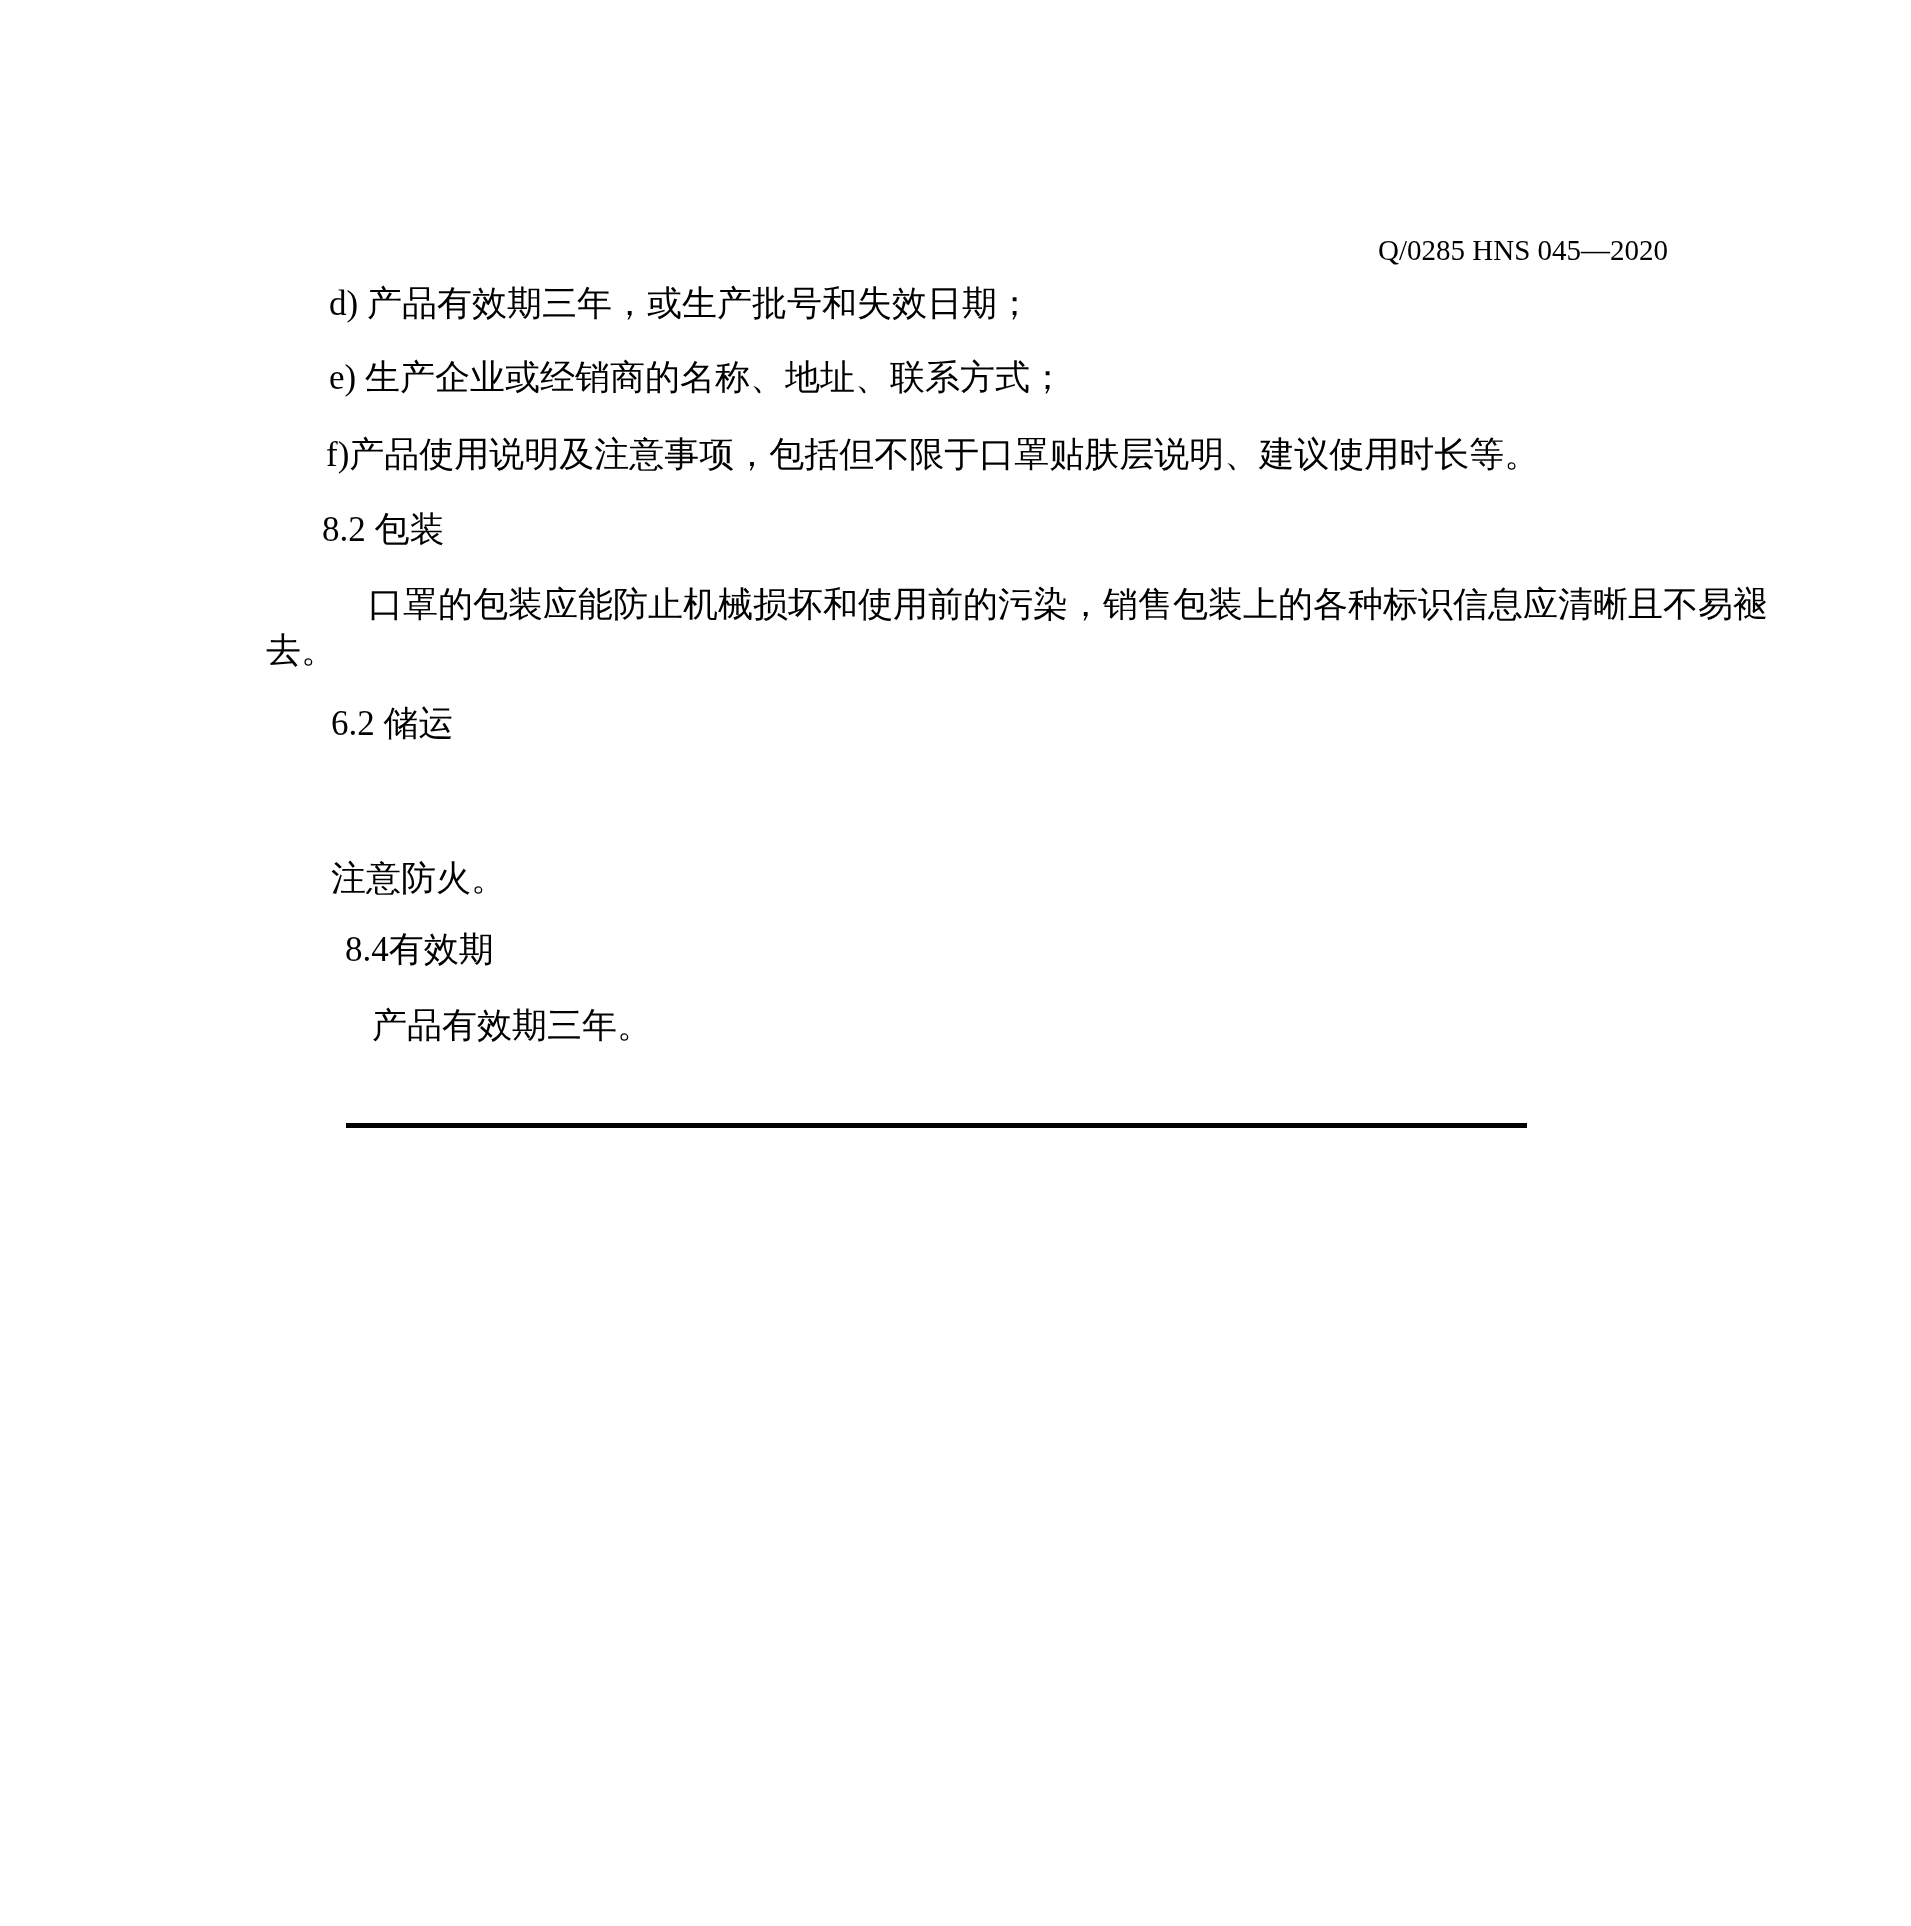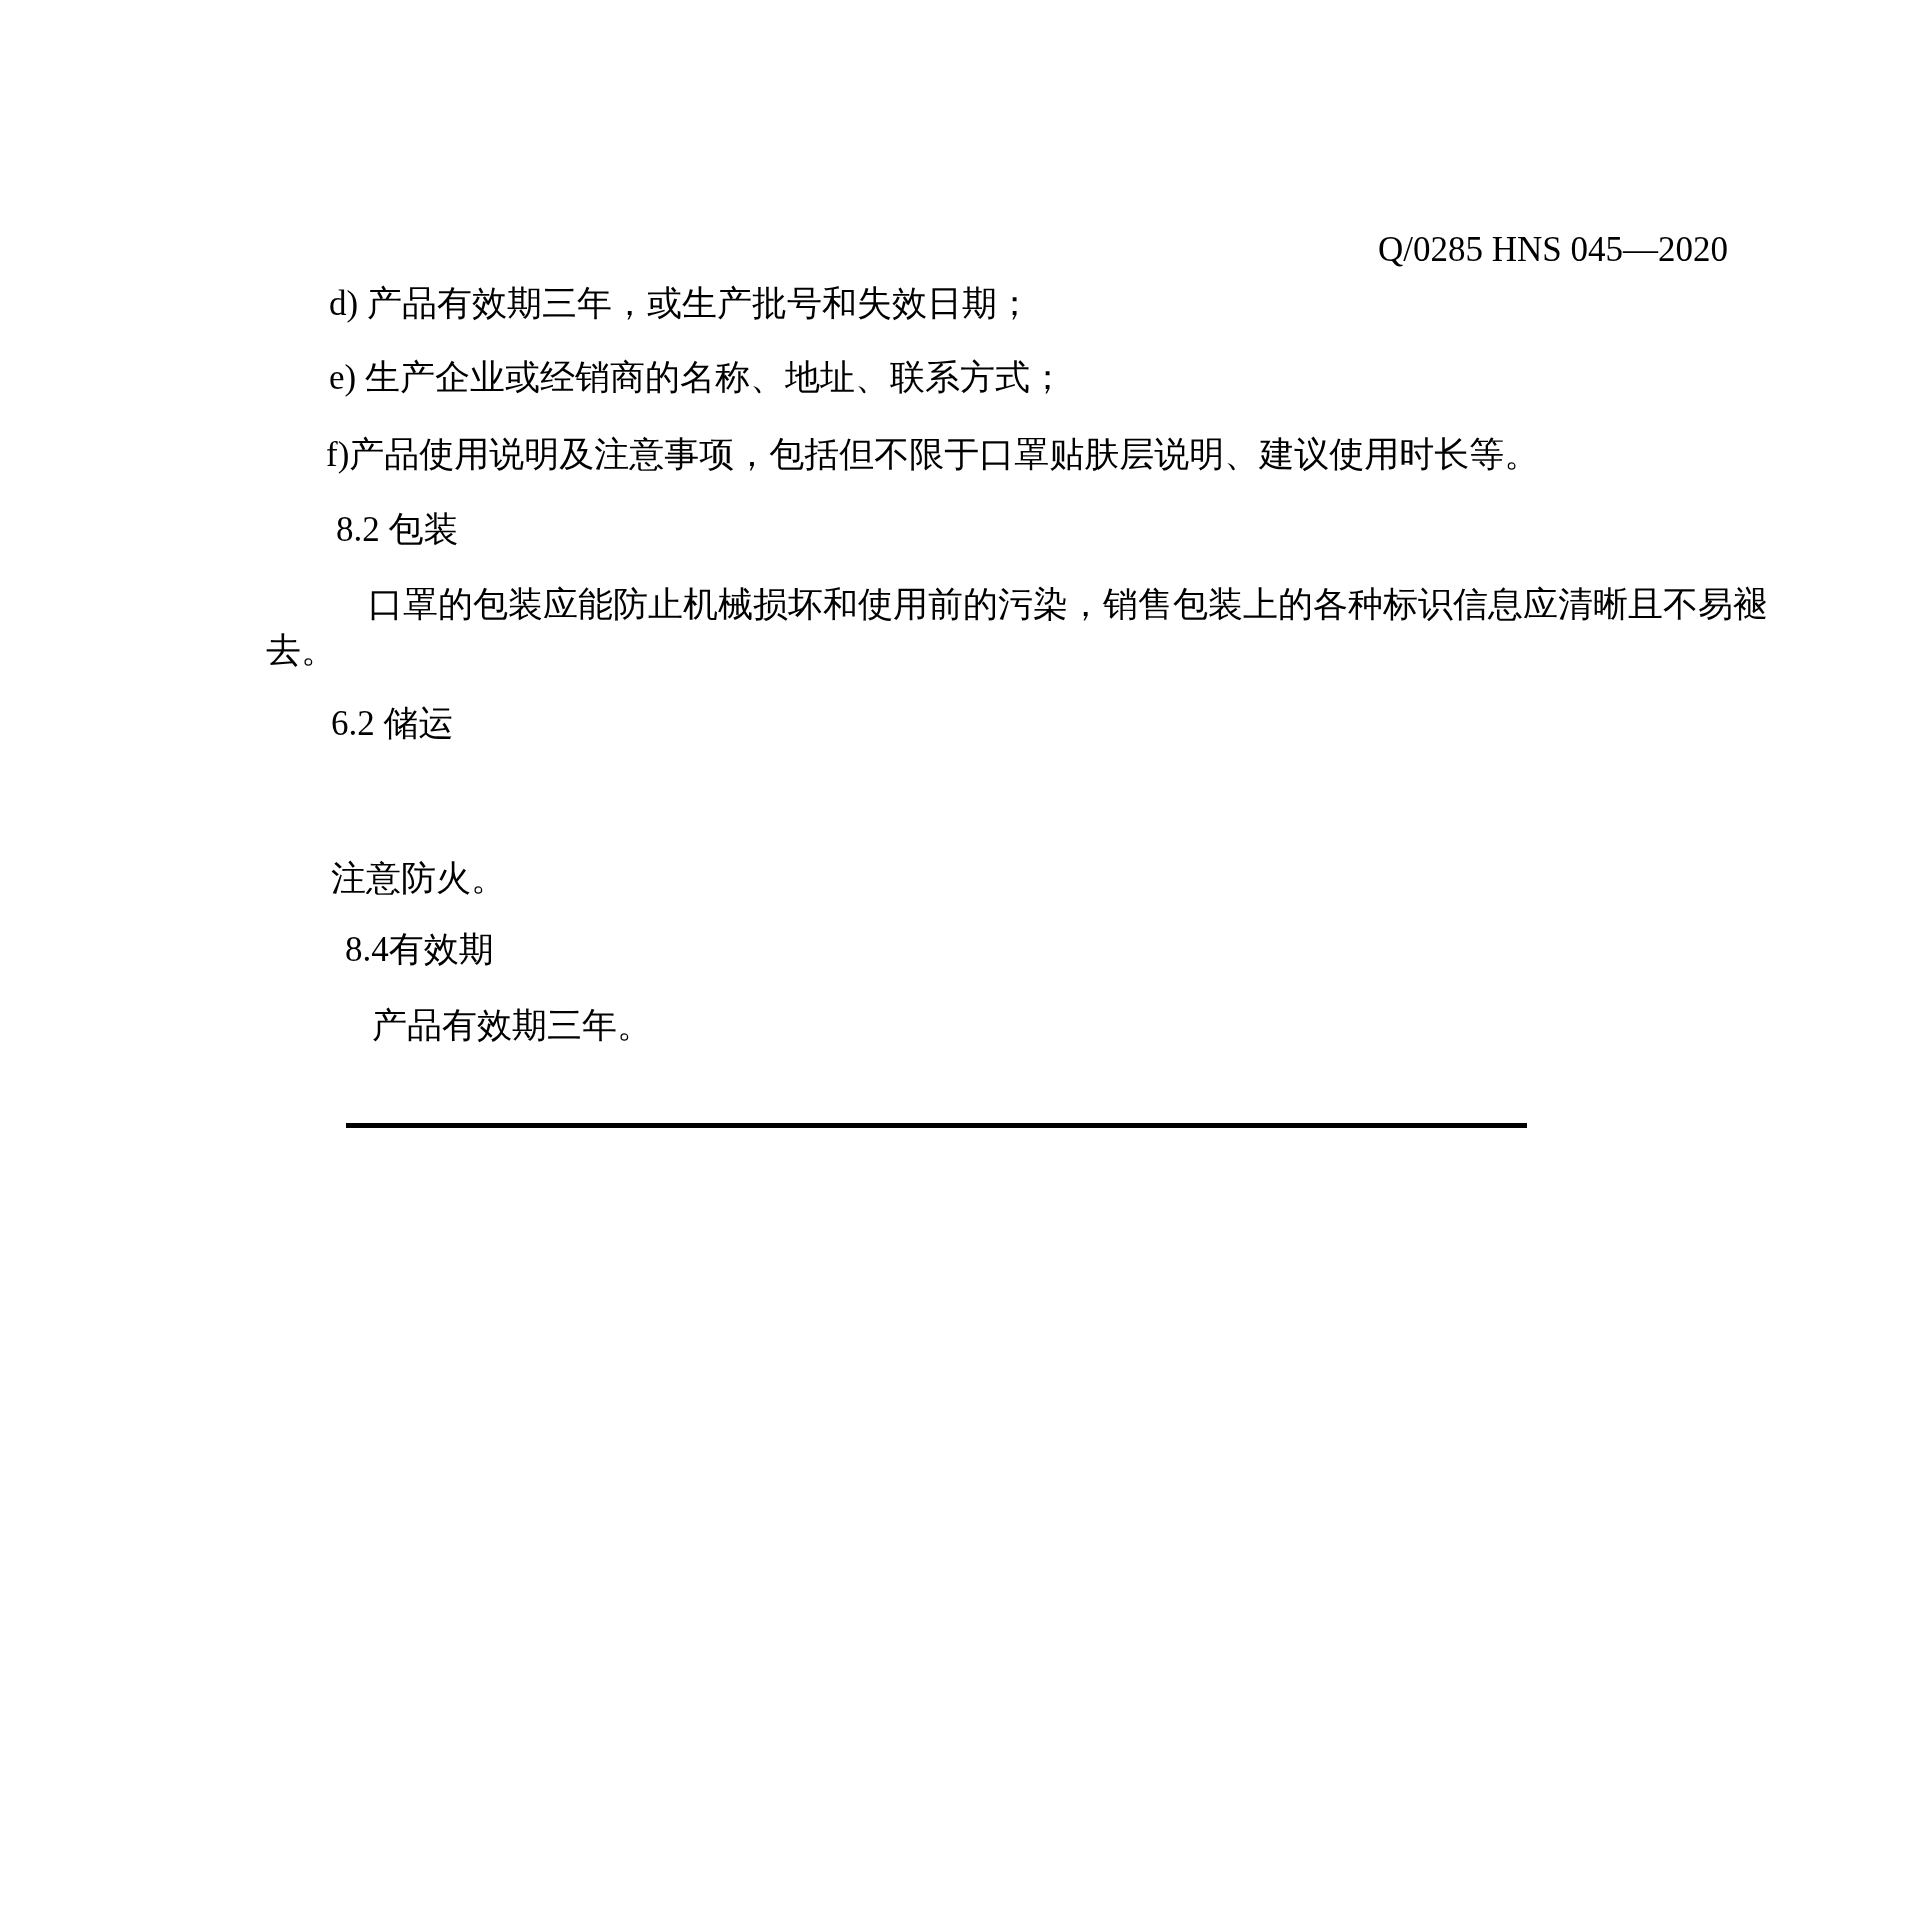--- a/index.html
+++ b/index.html
@@ -19,21 +19,21 @@
   .txt {
     position: absolute;
     white-space: nowrap;
     font-size: 35px;
     line-height: 37px;
     letter-spacing: 0;
   }
   .header-num {
     position: absolute;
     white-space: nowrap;
-    font-size: 35px;
+    font-size: 29px;
     line-height: 38px;
     text-align: right;
   }
   .rule {
     position: absolute;
     background: #000000;
   }
 </style>
 </head>
 <body>
@@ -41,21 +41,21 @@
 <div class="page">
 
   <div class="header-num" style="left:1378px; top:231px;">Q/0285 HNS 045—2020</div>
 
   <div class="txt" style="left:329px; top:285px;">d) 产品有效期三年，或生产批号和失效日期；</div>
 
   <div class="txt" style="left:326px; top:436px;">f)产品使用说明及注意事项，包括但不限于口罩贴肤层说明、建议使用时长等。</div>
 
   <div class="txt" style="left:329px; top:359px;">e) 生产企业或经销商的名称、地址、联系方式；</div>
 
-  <div class="txt" style="left:336px; top:511px;text-align:center;">8.2 包装</div>
+  <div class="txt" style="left:322px; top:511px;text-align:center;">8.2 包装</div>
 
   <div class="txt" style="left:368px; top:586px;">口罩的包装应能防止机械损坏和使用前的污染，销售包装上的各种标识信息应清晰且不易褪</div>
 
   <div class="txt" style="left:266px; top:632px;">去。</div>
 
   <div class="txt" style="left:331px; top:705px;">6.2 储运</div>
 
 
   <div class="txt" style="left:331px; top:860px;">注意防火。</div>
 

